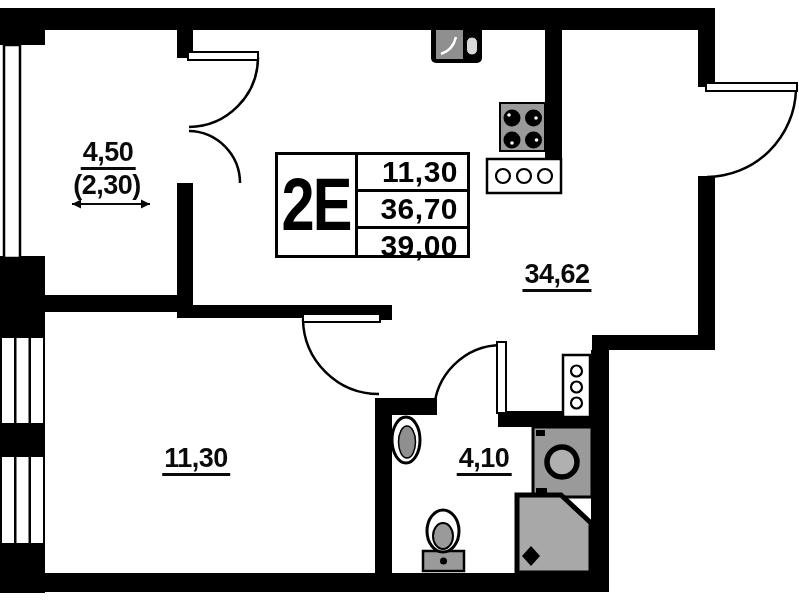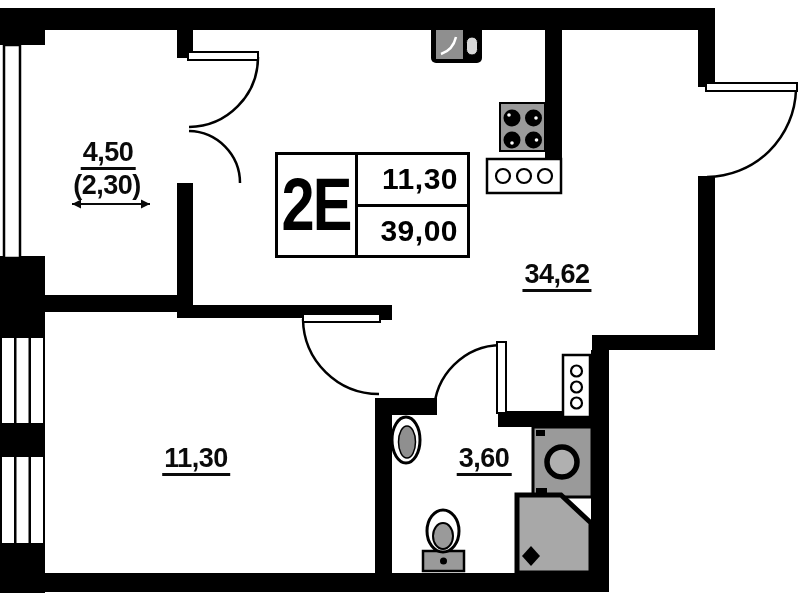--- a/index.html
+++ b/index.html
@@ -150,25 +150,26 @@
       <line x1="72" y1="204" x2="150" y2="204" stroke="#0a0a0a" stroke-width="2"></line>
       <polygon points="72,204 81,199.5 81,208.5" fill="#0a0a0a"></polygon>
       <polygon points="150,204 141,199.5 141,208.5" fill="#0a0a0a"></polygon>
     </g>
   </svg>
 
   <div class="room-label" style="left:108px; top:139px;">4,50</div>
   <div class="room-label no-line" style="left:107px; top:172px;">(2,30)</div>
   <div class="room-label" style="left:557px; top:261px;">34,62</div>
   <div class="room-label" style="left:196px; top:445px;">11,30</div>
-  <div class="room-label" style="left:484px; top:445px;">3,60</div>
+  <div class="room-label" style="left:484px; top:445px;">4,10</div>
 
   <div class="unit-card">
     <div class="unit-type">
       <span>2E</span>
     </div>
     <div class="unit-rows">
       <div class="unit-row">11,30</div>
+      <div class="unit-row">36,70</div>
       <div class="unit-row">39,00</div>
     </div>
   </div>
 
 </div>
 
 </body></html>

